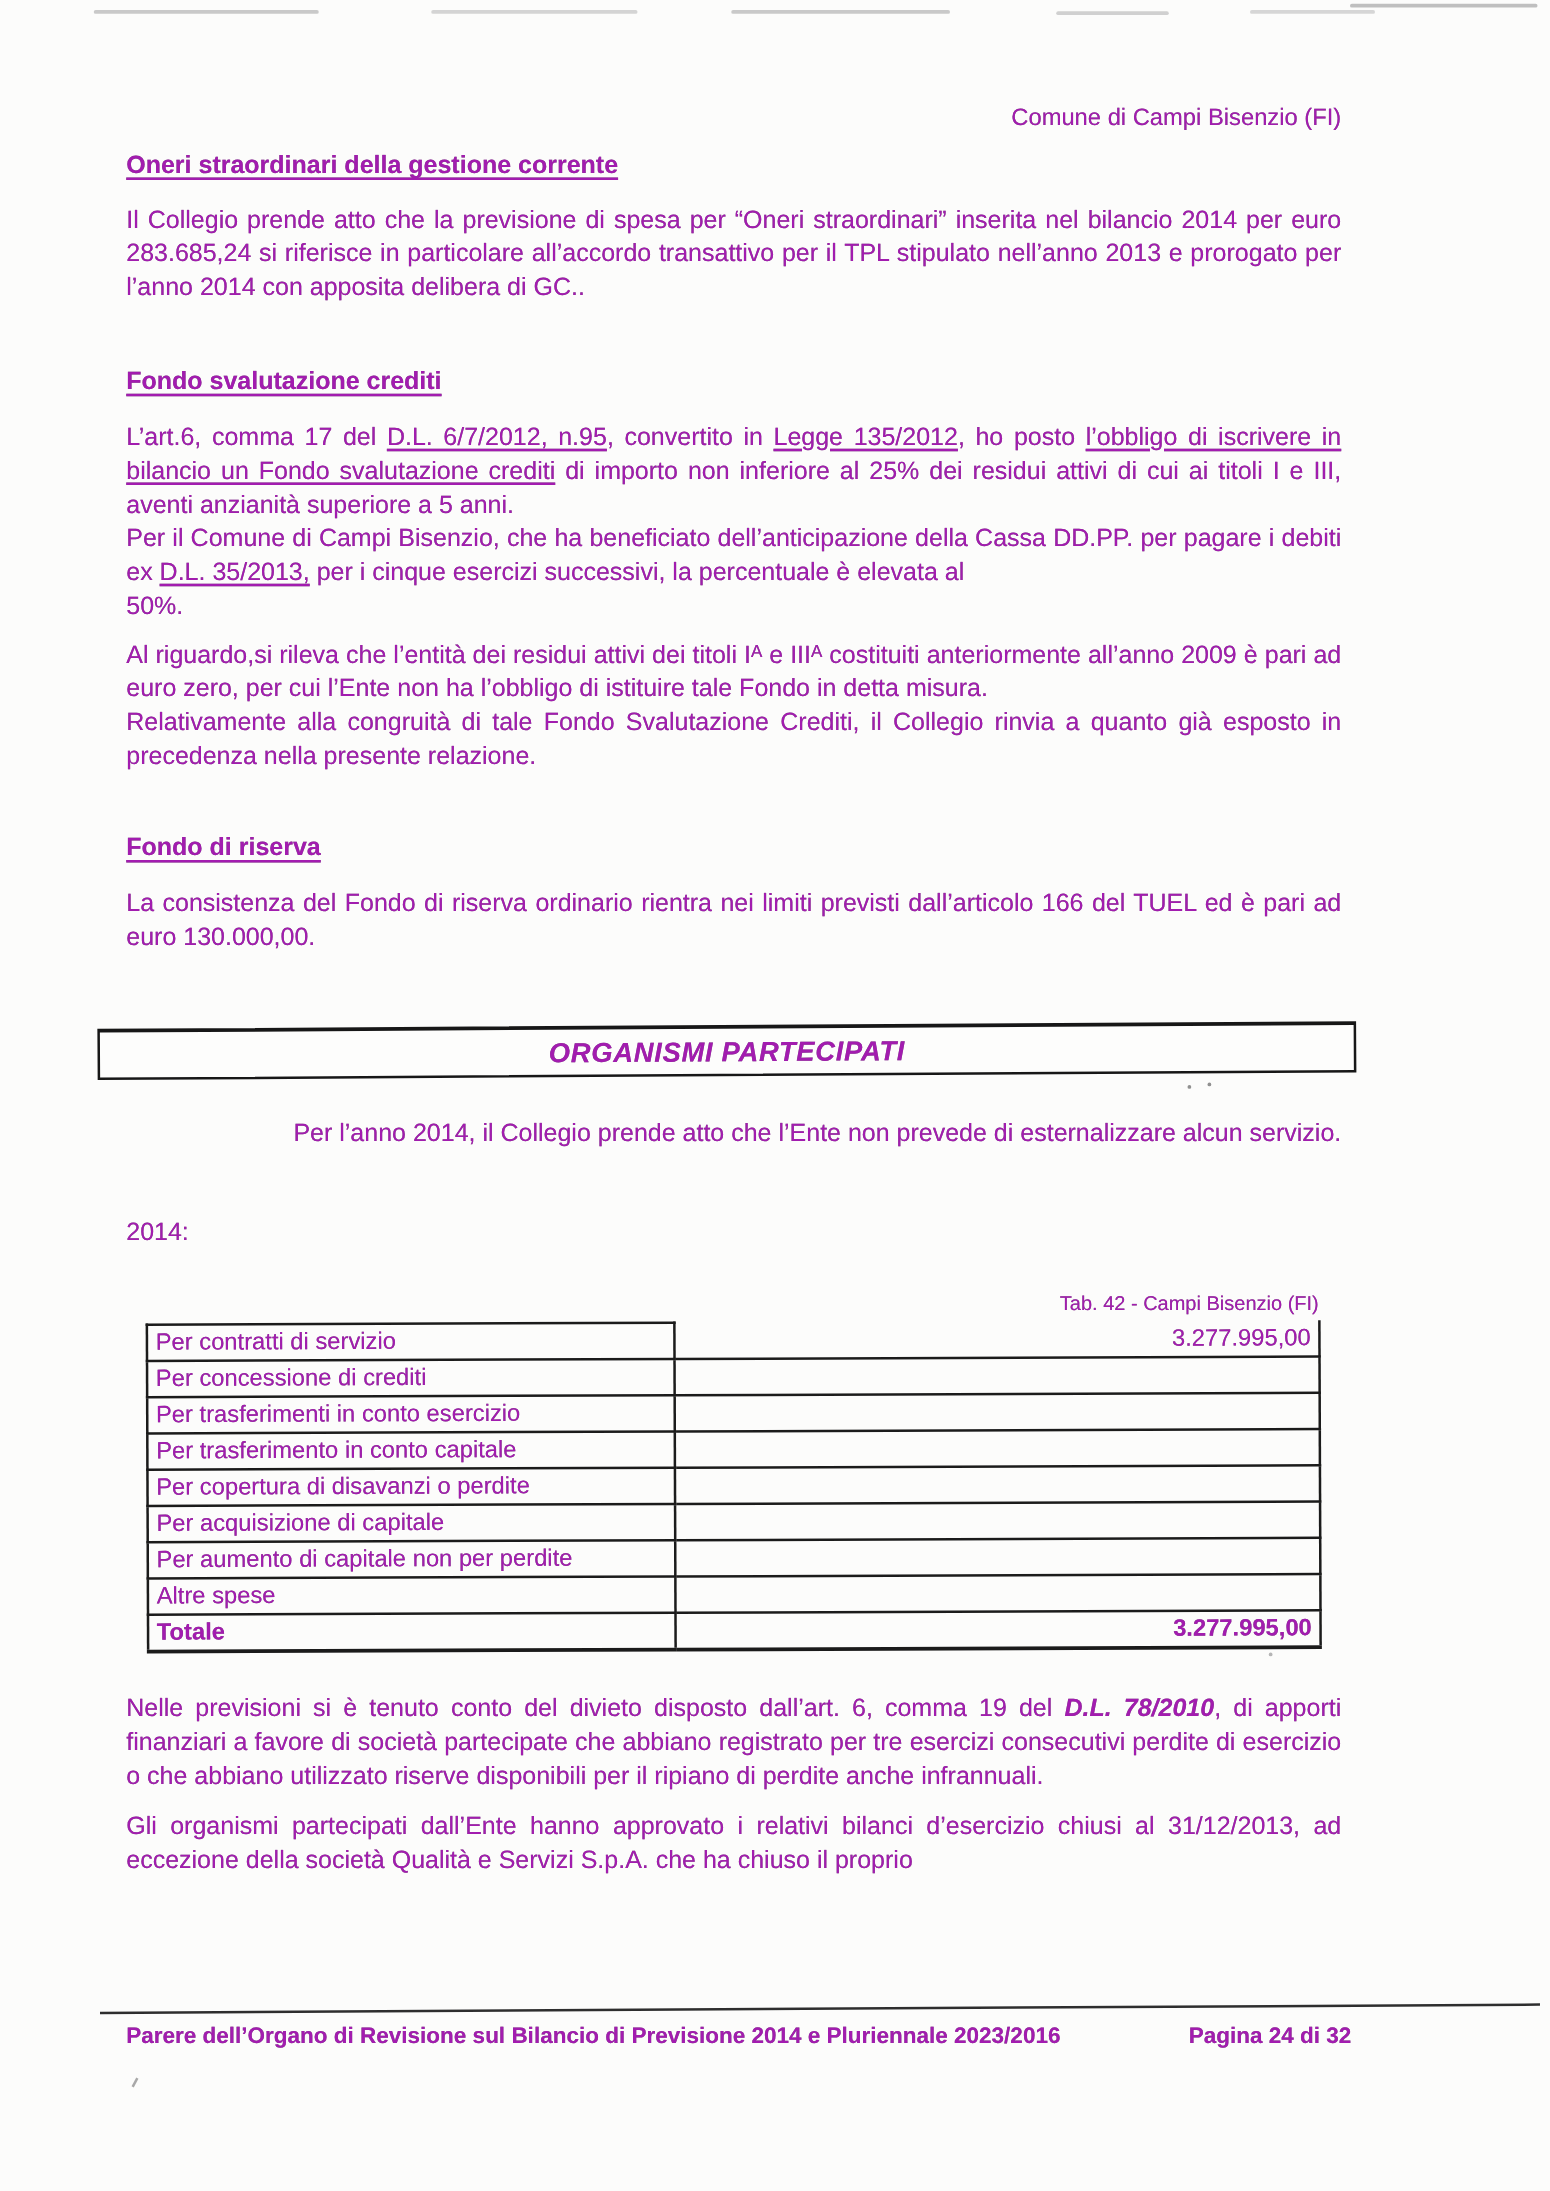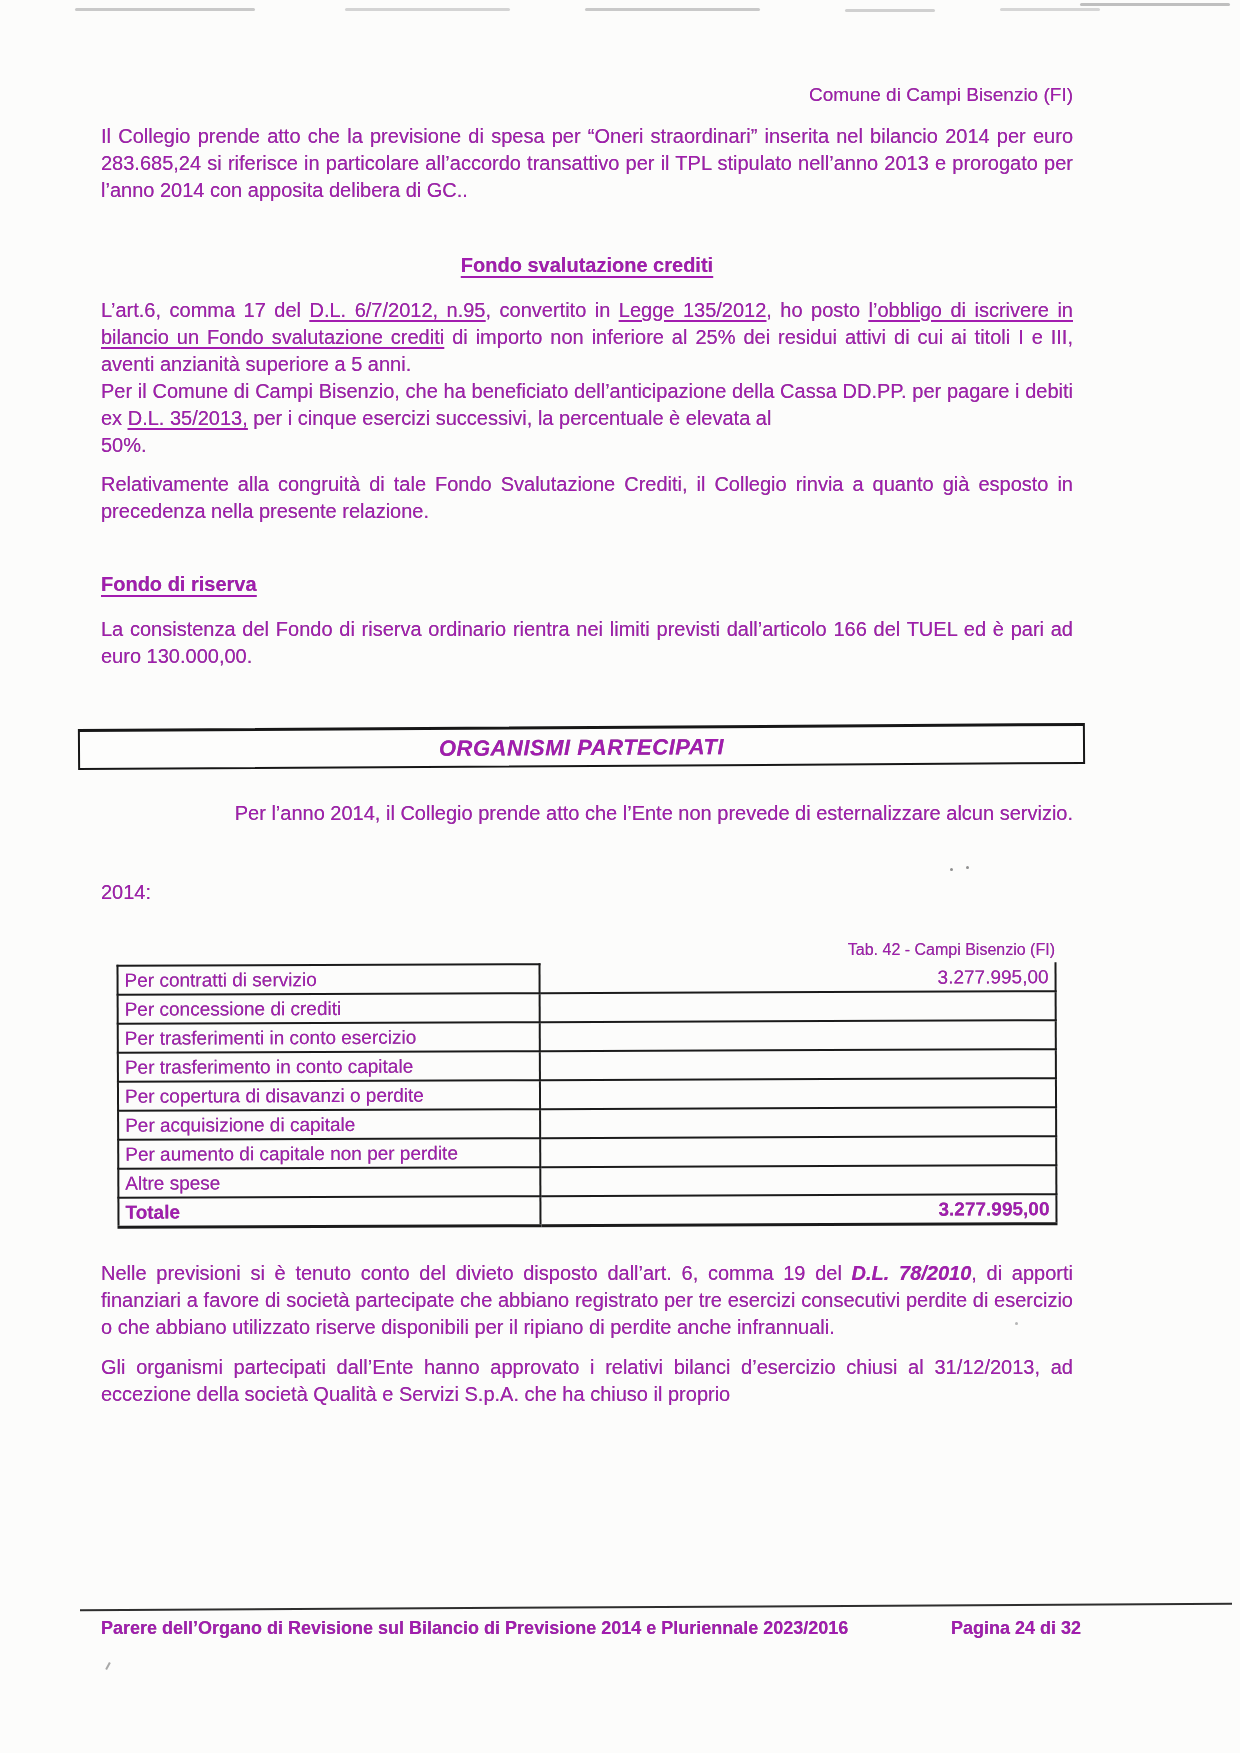--- a/index.html
+++ b/index.html
@@ -13,21 +13,21 @@
   .content { position:absolute; left:101px; top:84px; width:972px; font-size:20px; line-height:27px; }
   .doc-header { text-align:right; font-size:19px; line-height:22px; }
   h2 { margin:0; font-size:20px; line-height:27px; font-weight:700;
        text-decoration:underline; text-decoration-thickness:2px; text-underline-offset:4px; text-align:left; }
   p { margin:0; }
   .j { text-align:justify; }
   .u { text-decoration:underline; text-decoration-thickness:1.6px; text-underline-offset:3px; }
   .bi { font-weight:700; font-style:italic; }
   .mt-h1 { margin-top:13px; }
   .mt-p1 { margin-top:17px; }
-  .mt-h2 { margin-top:48px;text-align:center; }
+  .mt-h2 { margin-top:48px; }
   .mt-p2 { margin-top:18px; }
   .mt-g3 { margin-top:12px; }
   .mt-h3 { margin-top:46px; }
   .mt-p4 { margin-top:18px; }
   .mt-box { margin-top:56px; }
   .mt-p5 { margin-top:33px;text-align:right; }
   .mt-p6 { margin-top:25px; }
   .mt-cap { margin-top:34px; }
   .mt-tbl { margin-top:3px; }
   .mt-p7 { margin-top:33px; }
@@ -72,27 +72,29 @@
   <span class="dot" style="left:966px; top:866px;"></span>
   <span class="dot" style="left:1015px; top:1322px; background:#b5b5b5;"></span>
   <span class="tick" style="left:107px; top:1662px;"></span>
 
   <div class="content">
 
     <div class="doc-header">
       <span>Comune di Campi Bisenzio (FI)</span>
     </div>
 
+    <h2 class="mt-h1">Oneri straordinari della gestione corrente</h2>
     <p class="j mt-p1">Il Collegio prende atto che la previsione di spesa per “Oneri straordinari” inserita nel bilancio 2014 per euro 283.685,24 si riferisce in particolare all’accordo transattivo per il TPL stipulato nell’anno 2013 e prorogato per l’anno 2014 con apposita delibera di GC..</p>
 
     <h2 class="mt-h2">Fondo svalutazione crediti</h2>
     <p class="j mt-p2"><span>L’art.6, comma 17 del </span><span class="u">D.L. 6/7/2012, n.95</span><span>, convertito in </span><span class="u">Legge 135/2012</span><span>, ho posto </span><span class="u">l’obbligo di iscrivere in bilancio un Fondo svalutazione crediti</span><span> di importo non inferiore al 25% dei residui attivi di cui ai titoli I e III, aventi anzianità superiore a 5 anni.</span></p>
     <p class="j"><span>Per il Comune di Campi Bisenzio, che ha beneficiato dell’anticipazione della Cassa DD.PP. per pagare i debiti ex </span><span class="u">D.L. 35/2013,</span><span> per i cinque esercizi successivi, la percentuale è elevata al</span><br><span>50%.</span></p>
 
     <div class="mt-g3">
+      <p class="j">Al riguardo,si rileva che l’entità dei residui attivi dei titoli Iᴬ e IIIᴬ costituiti anteriormente all’anno 2009 è pari ad euro zero, per cui l’Ente non ha l’obbligo di istituire tale Fondo in detta misura.</p>
       <p class="j">Relativamente alla congruità di tale Fondo Svalutazione Crediti, il Collegio rinvia a quanto già esposto in precedenza nella presente relazione.</p>
     </div>
 
     <h2 class="mt-h3">Fondo di riserva</h2>
     <p class="j mt-p4">La consistenza del Fondo di riserva ordinario rientra nei limiti previsti dall’articolo 166 del TUEL ed è pari ad euro 130.000,00.</p>
 
     <div class="org-box mt-box">
       <span class="org-title">ORGANISMI PARTECIPATI</span>
     </div>
 

